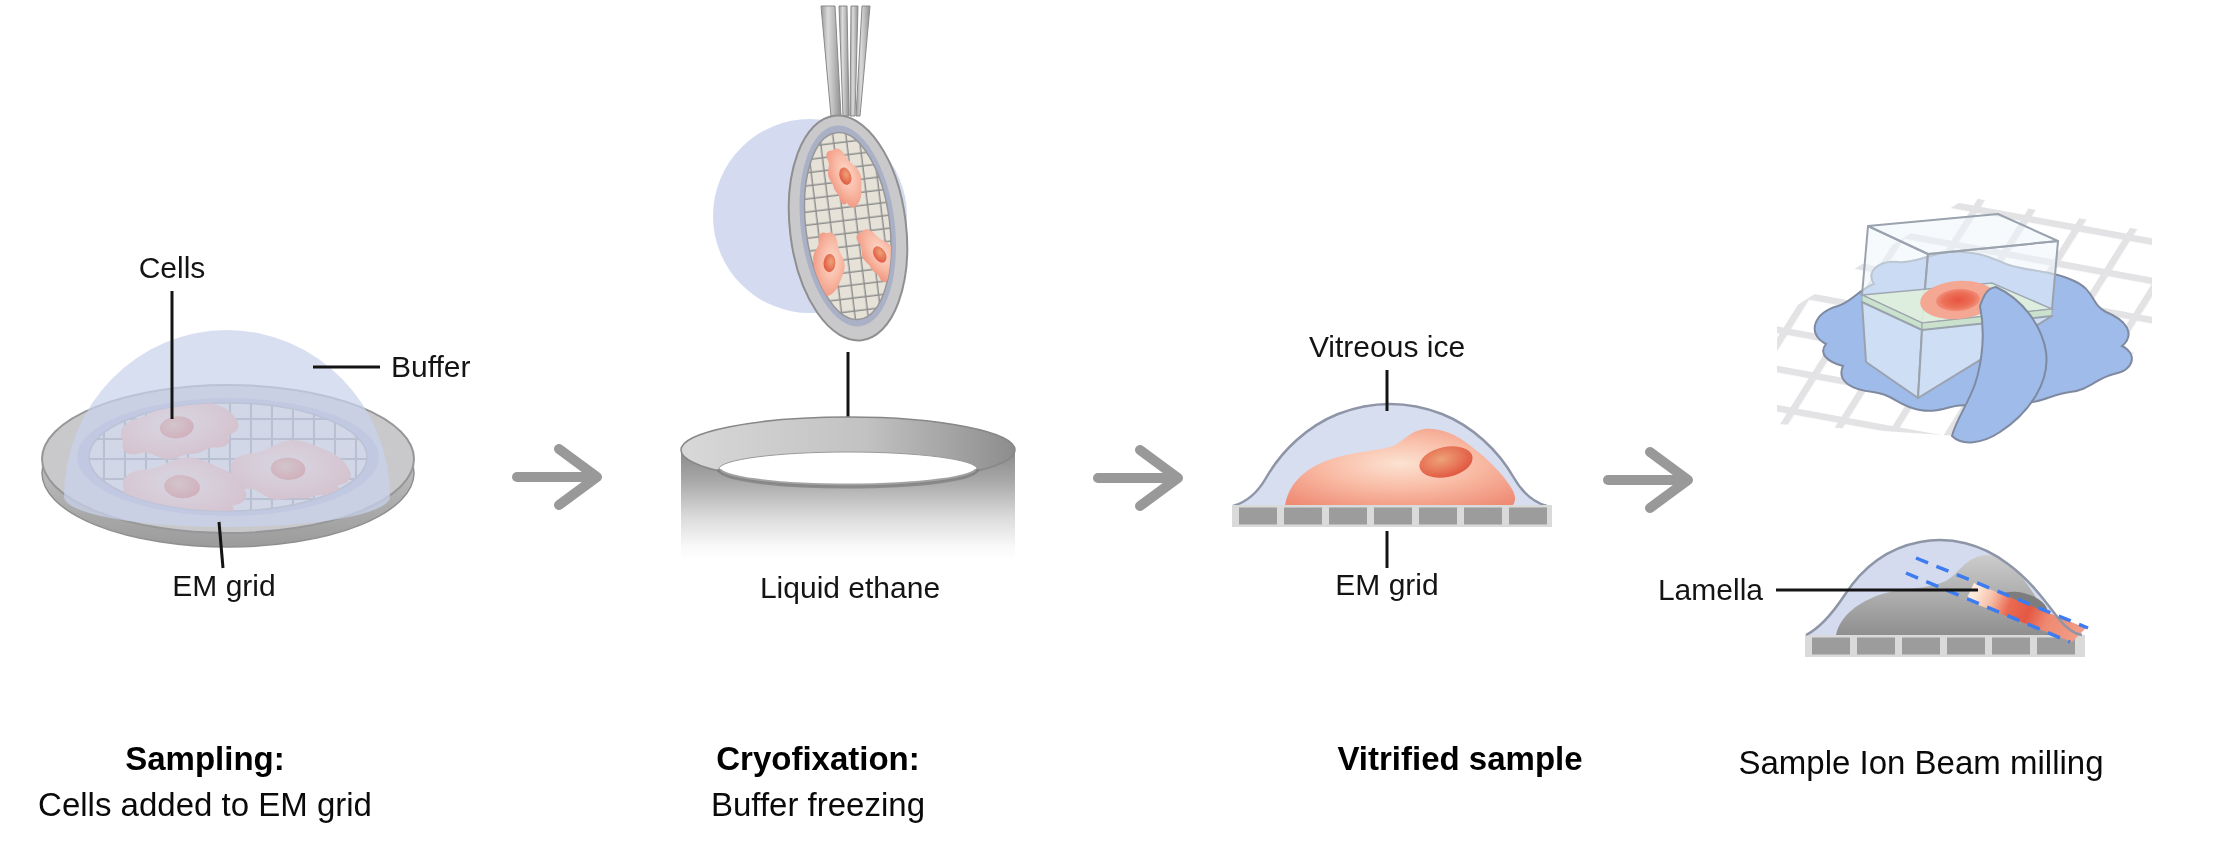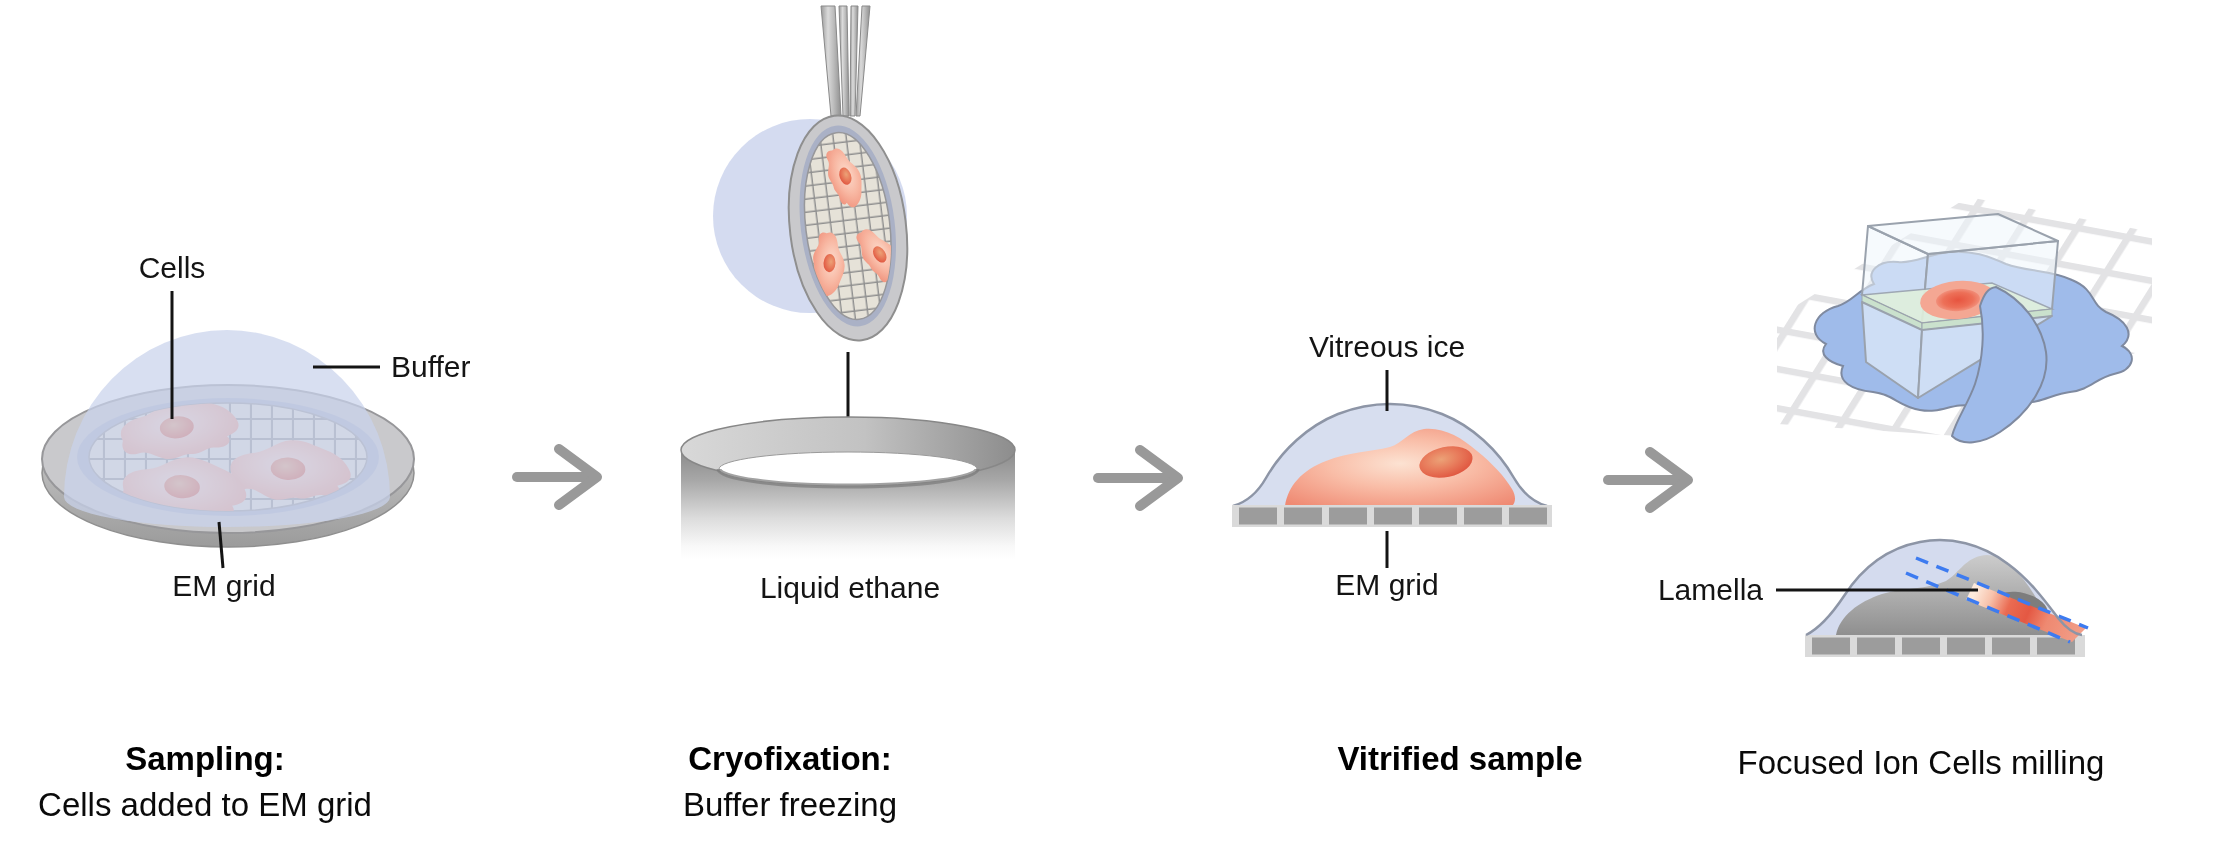--- a/index.html
+++ b/index.html
@@ -251,25 +251,25 @@
       <line x1="1776" y1="590" x2="1978" y2="590" stroke="#141414" stroke-width="3"></line>
       <text class="lbl" x="1763" y="600" text-anchor="end">Lamella</text>
     </g>
   </g>
 </svg>
 
 <div class="caption" style="left:-15px">
   <div class="cap-title">Sampling:</div>
   <div class="cap-sub">Cells added to EM grid</div>
 </div>
-<div class="caption" style="left:570px">
+<div class="caption" style="left:598px">
   <div class="cap-title">Cryofixation:</div>
   <div class="cap-sub">Buffer freezing</div>
 </div>
 <div class="caption" style="left:1240px">
   <div class="cap-title">Vitrified sample</div>
   <div class="cap-sub"></div>
 </div>
 <div class="caption" style="left:1701px">
-  <div class="cap-sub">Focused Ion Cells milling</div>
+  <div class="cap-sub">Sample Ion Beam milling</div>
 </div>
 
 </div>
 
 </body></html>

